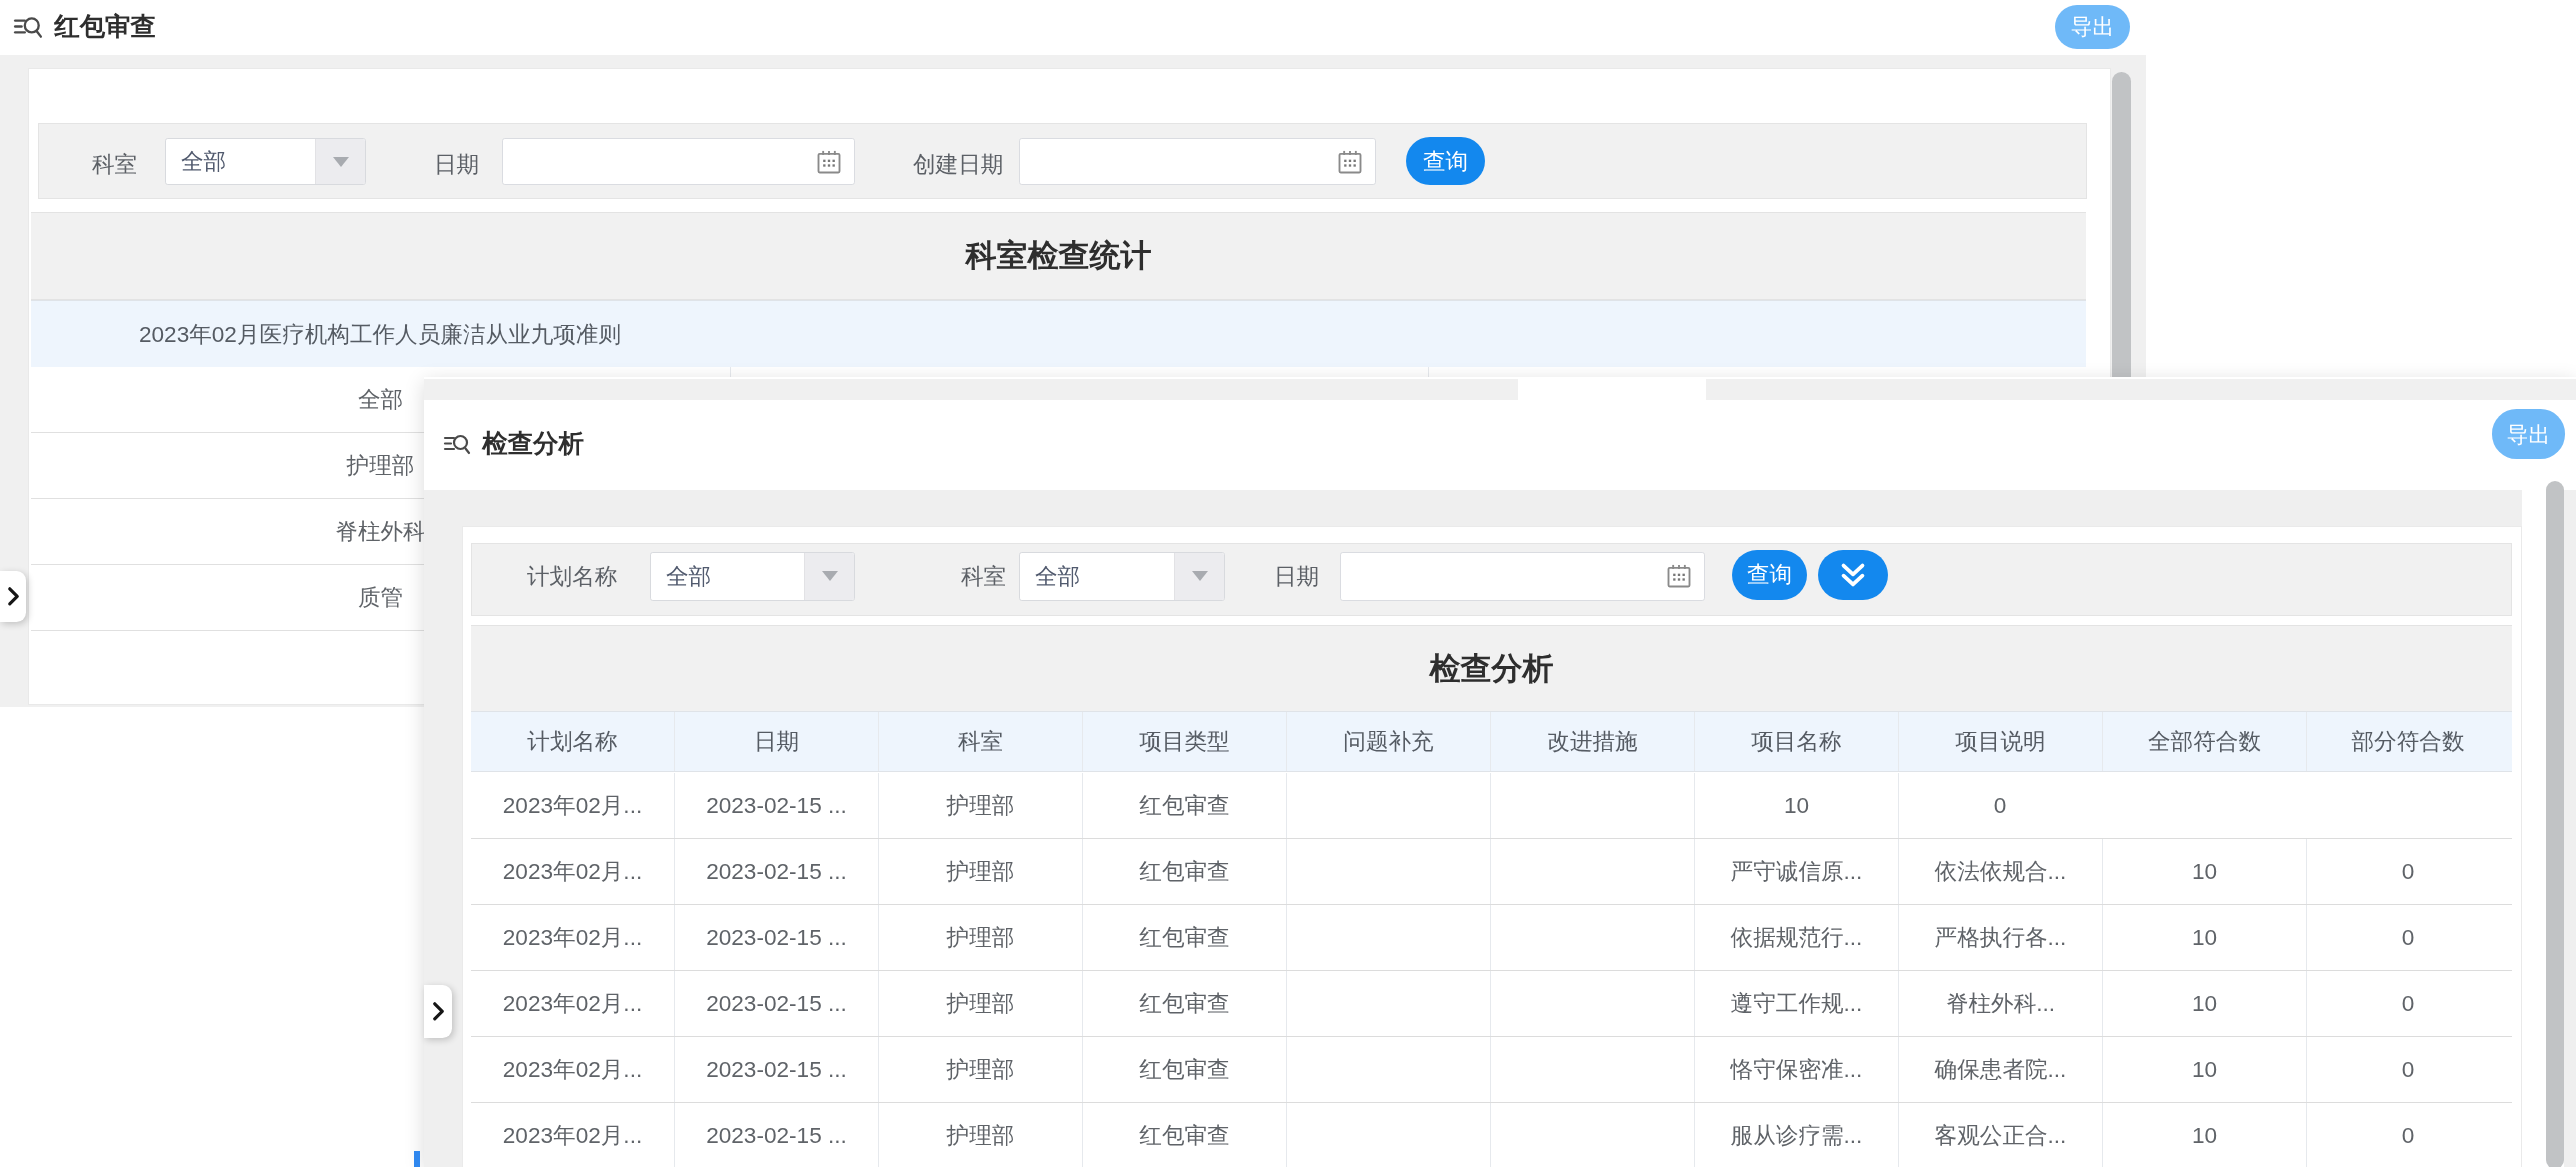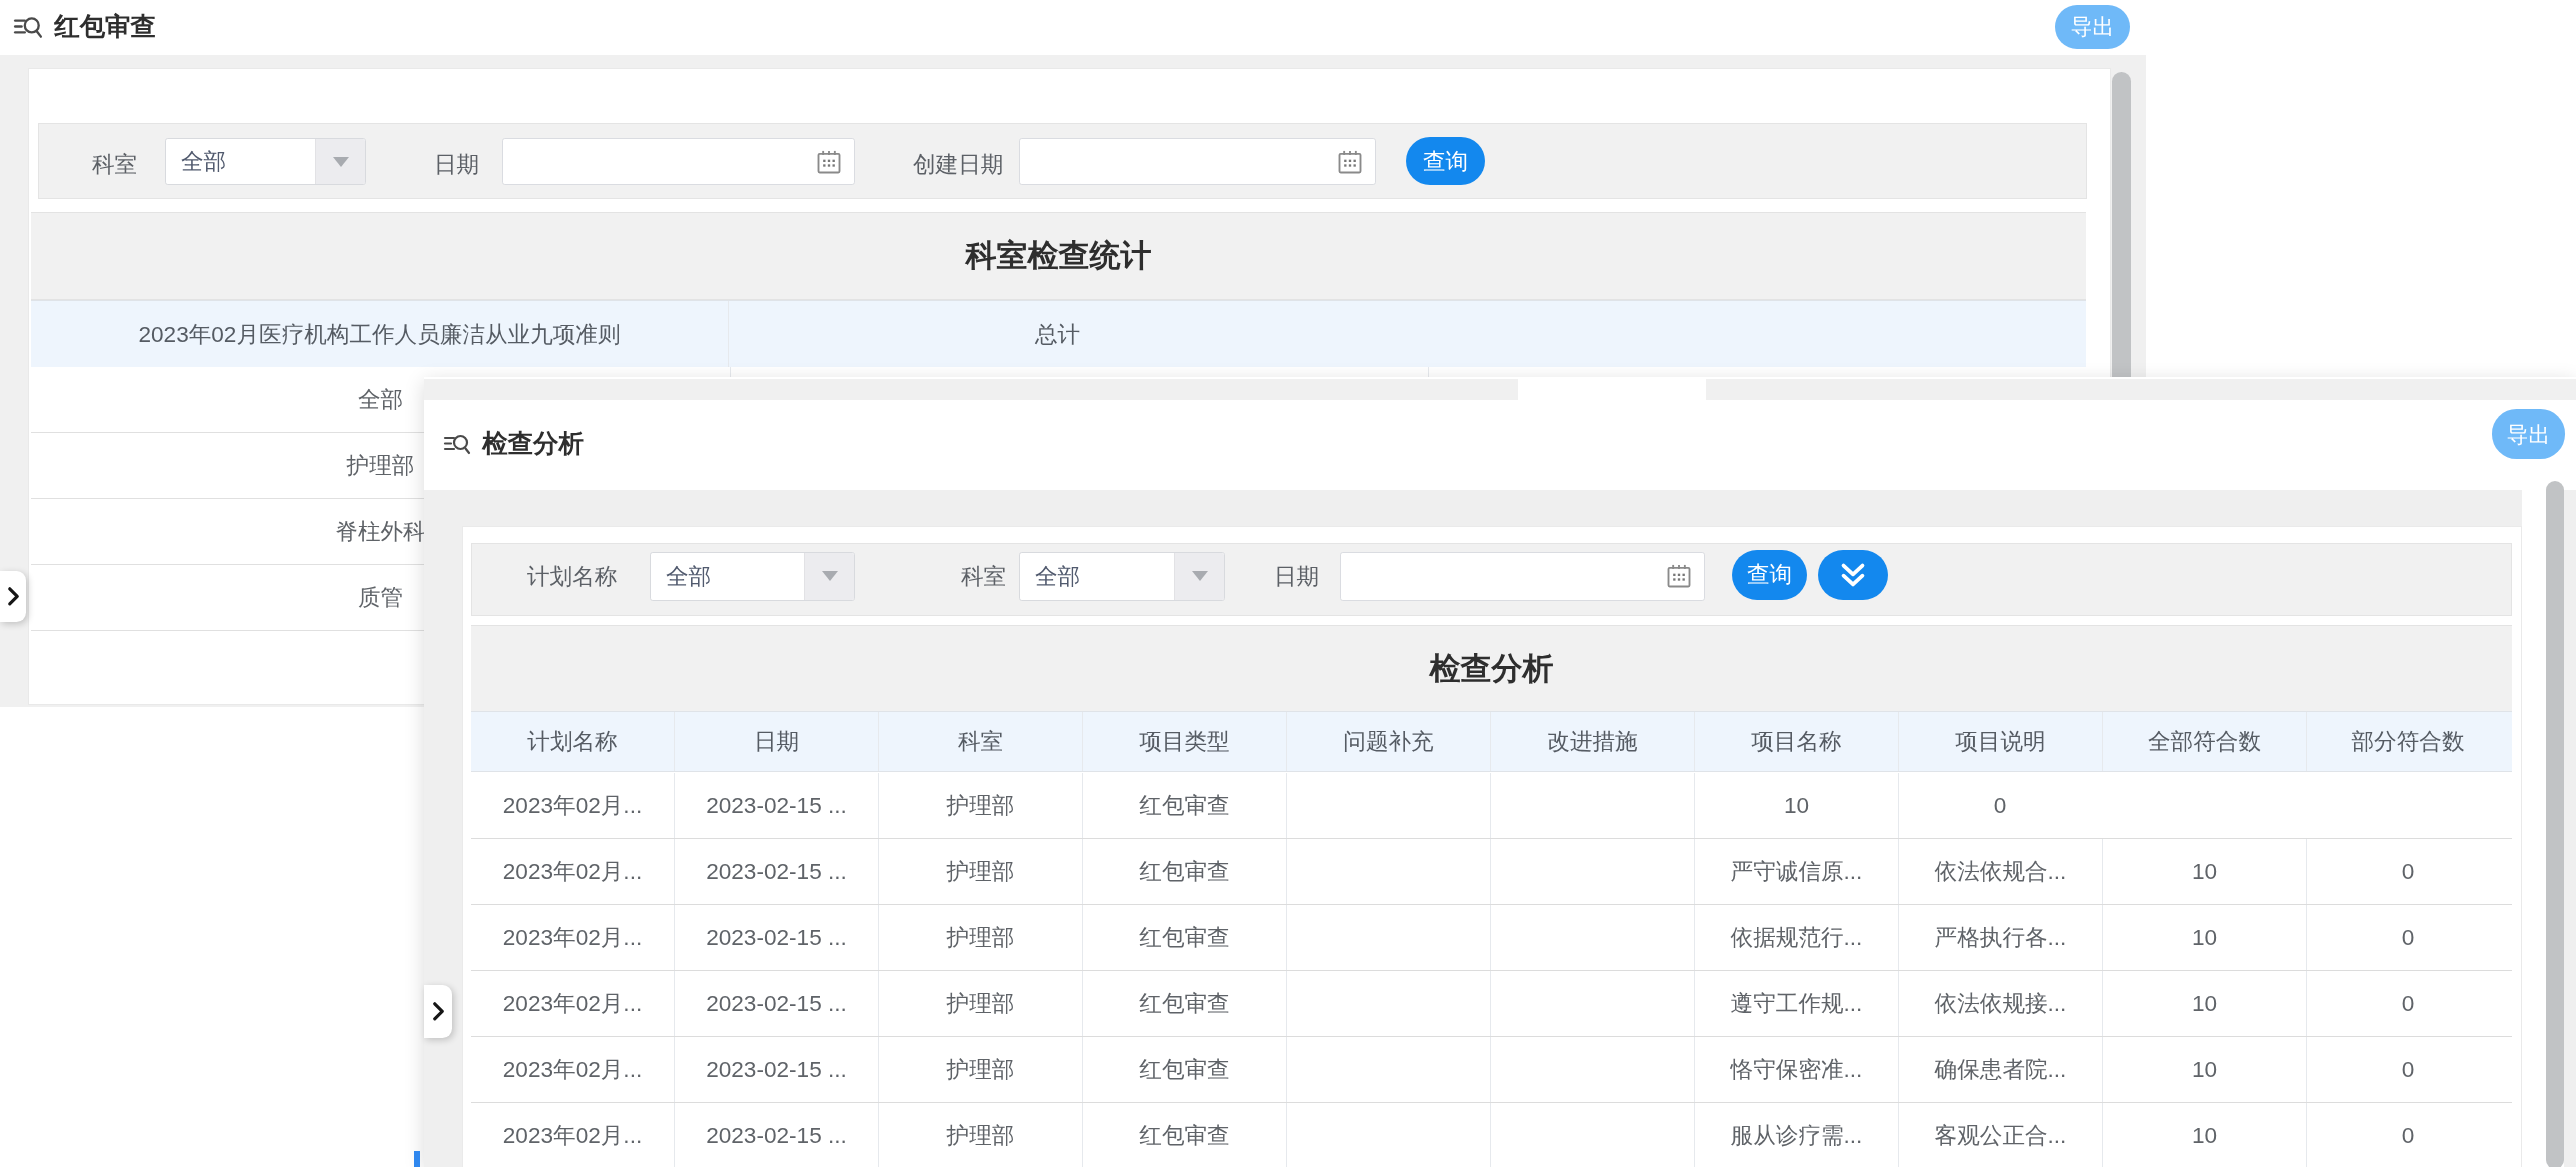--- a/index.html
+++ b/index.html
@@ -144,21 +144,20 @@
             <rect x="15" y="14" width="2" height="2"></rect>
           </g>
       </svg>
     </div>
     <button class="abs btn-primary" style="left:1367px;top:13px;width:79px;height:48px;">查询</button>
   </div>
 
   <div class="abs titleband" id="w1-titleband">科室检查统计</div>
   <div class="abs thead" id="w1-header">
       <div class="td" style="width: 698px;">2023年02月医疗机构工作人员廉洁从业九项准则</div>
-      <div class="td" style="width: 657px;">总计</div>
     </div>
   <div class="abs" id="w1-rows">
       <div class="tr" style="height: 66px;">
         <div class="td" style="width: 700px;">全部</div>
         <div class="td" style="width: 698px;"></div>
         <div class="td" style="width: 657px;"></div>
       </div>
       <div class="tr" style="height: 66px;">
         <div class="td" style="width: 700px;">护理部</div>
         <div class="td" style="width: 698px;"></div>
@@ -294,21 +293,21 @@
         <div class="td" style="width: 202px;">0</div>
       </div>
       <div class="tr" style="height: 66px;">
         <div class="td" style="width: 204px;">2023年02月...</div>
         <div class="td" style="width: 204px;">2023-02-15 ...</div>
         <div class="td" style="width: 204px;">护理部</div>
         <div class="td" style="width: 204px;">红包审查</div>
         <div class="td" style="width: 204px;"></div>
         <div class="td" style="width: 204px;"></div>
         <div class="td" style="width: 204px;">遵守工作规...</div>
-        <div class="td" style="width: 204px;">依法依规接...</div>
+        <div class="td" style="width: 204px;">脊柱外科...</div>
         <div class="td" style="width: 204px;">10</div>
         <div class="td" style="width: 202px;">0</div>
       </div>
       <div class="tr" style="height: 66px;">
         <div class="td" style="width: 204px;">2023年02月...</div>
         <div class="td" style="width: 204px;">2023-02-15 ...</div>
         <div class="td" style="width: 204px;">护理部</div>
         <div class="td" style="width: 204px;">红包审查</div>
         <div class="td" style="width: 204px;"></div>
         <div class="td" style="width: 204px;"></div>

